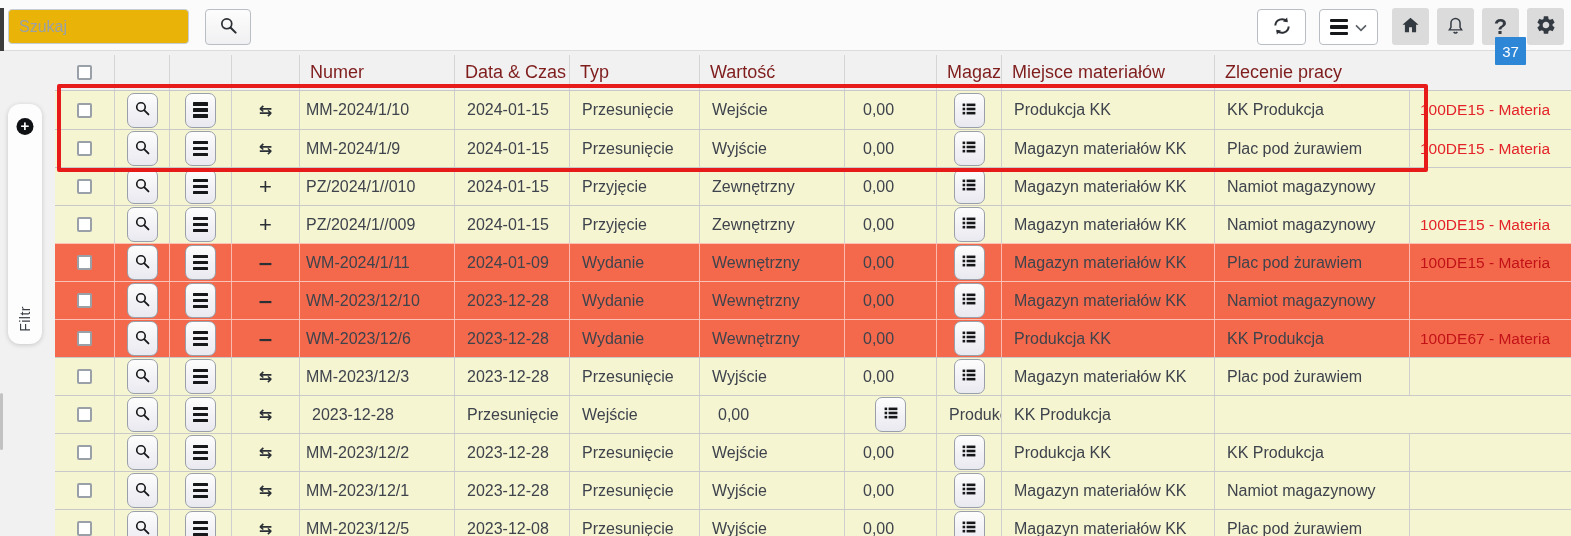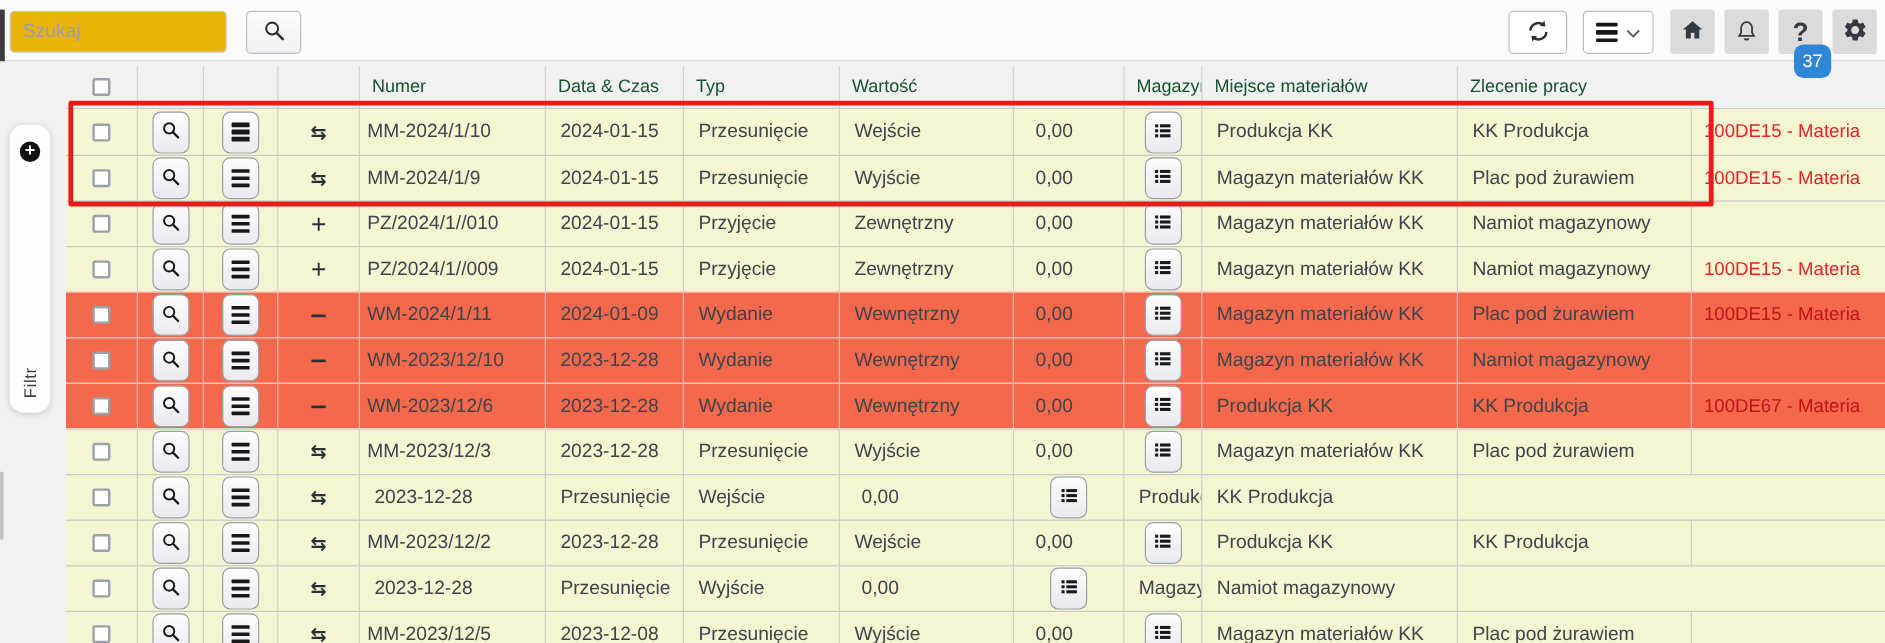--- a/index.html
+++ b/index.html
@@ -37,21 +37,21 @@
     background:#dbdbdb; border:none; border-radius:3px;
     display:flex; align-items:center; justify-content:center; cursor:pointer;
   }
   .btn-home { left:1392px; } .btn-bell { left:1437px; }
   .btn-help { left:1482px; } .btn-gear { left:1527px; }
   .help-glyph { font-size:22px; font-weight:700; color:#343a42; line-height:1; }
   .bars { display:flex; flex-direction:column; gap:3px; }
   .bars i { display:block; width:18px; height:3.4px; background:#17181a; border-radius:1px; }
   .badge {
     position:absolute; left:1495px; top:37px; width:31px; height:28px;
-    background:#2e86d6; border-radius:8px; color:#fff;
+    background:#2e86d6; border-radius:1px; color:#fff;
     font-size:15px; display:flex; align-items:center; justify-content:center;
     z-index:6;
   }
 
   
   .filter-panel {
     position:absolute; left:8px; top:104px; width:34px; height:240px;
     background:#fdfdfd; border-radius:12px;
     box-shadow:0 1px 5px rgba(0,0,0,.18); z-index:3; cursor:pointer;
   }
@@ -68,21 +68,21 @@
   .scrollbar-thumb { position:absolute; left:0; top:393px; width:3px; height:57px; background:#c2c2c2; border-radius:2px; z-index:3; }
 
   
   .table-wrap {
     position:absolute; left:55px; top:55px; width:1516px; bottom:0; overflow:hidden;
     --cols:60px 55px 62px 68px 155px 115px 130px 145px 92px 65px 213px 195px minmax(0,1fr);
   }
   .thead {
     display:grid; grid-template-columns:var(--cols); height:36px;
     align-items:center; border-bottom:1px solid #c8c8c8;
-    font-size:15px; color:#14532d;
+    font-size:18px; color:#7f1d1d;
   }
   .thead .hcell { height:100%; display:flex; align-items:center; border-right:1px solid #d5d5d5; padding-left:10px; overflow:hidden; white-space:nowrap; }
   .thead .hcell:last-child { border-right:none; }
   .thead .c-center { justify-content:center; padding-left:0; }
 
   .row {
     display:grid; grid-template-columns:var(--cols); height:38px;
     align-items:center; border-top:1px solid #c9c9c9; font-size:16px;
   }
   .row:first-child { border-top:none; }
@@ -728,20 +728,21 @@
         <span class="row-bars">
               <i></i>
               <i></i>
               <i></i>
             </span>
       </button>
     </div>
     <div class="cell c-center">
       <span class="type-icon ti-transfer">⇆</span>
     </div>
+    <div class="cell c-numer">MM-2023/12/1</div>
     <div class="cell">2023-12-28</div>
     <div class="cell">Przesunięcie</div>
     <div class="cell">Wyjście</div>
     <div class="cell c-wart">0,00</div>
     <div class="cell c-center">
       <button class="mini-btn">
         <span>
           <svg viewBox="0 0 20 20" width="16" height="16" fill="#17181a">
             <rect x="2" y="3.2" width="3.2" height="3.2"></rect>
                 <rect x="7" y="3.2" width="11" height="3.2"></rect>

